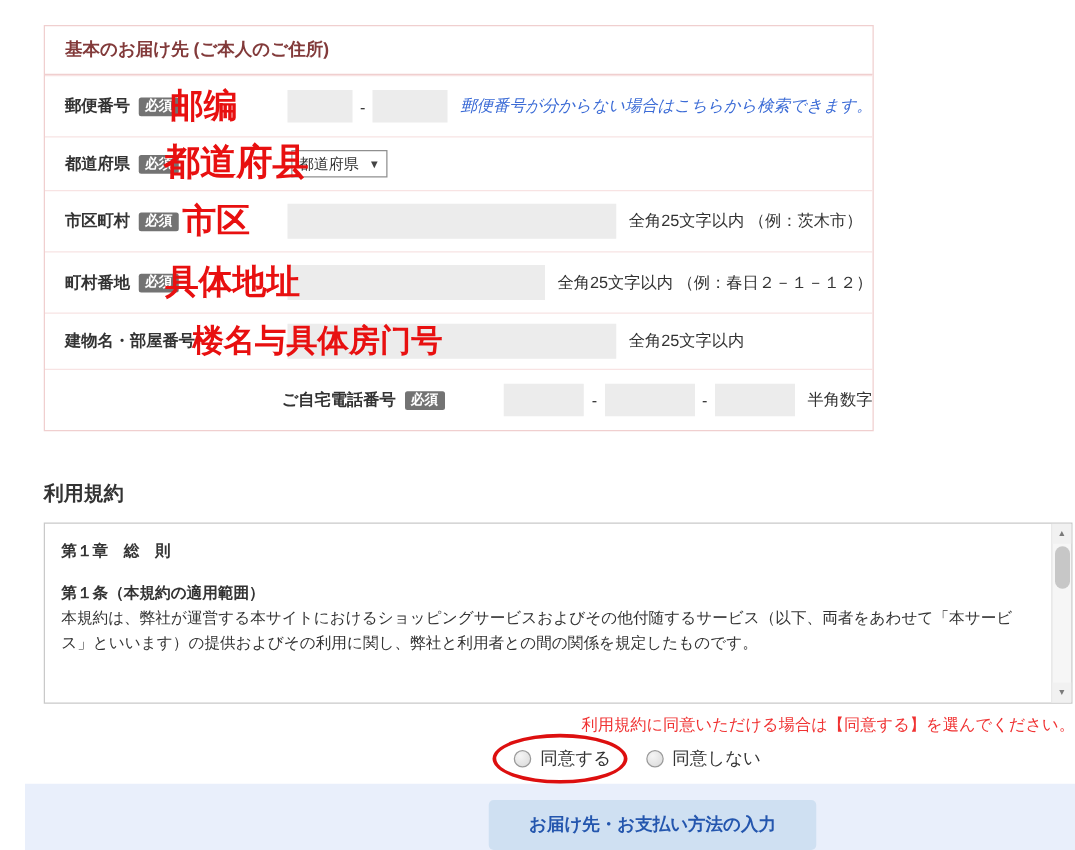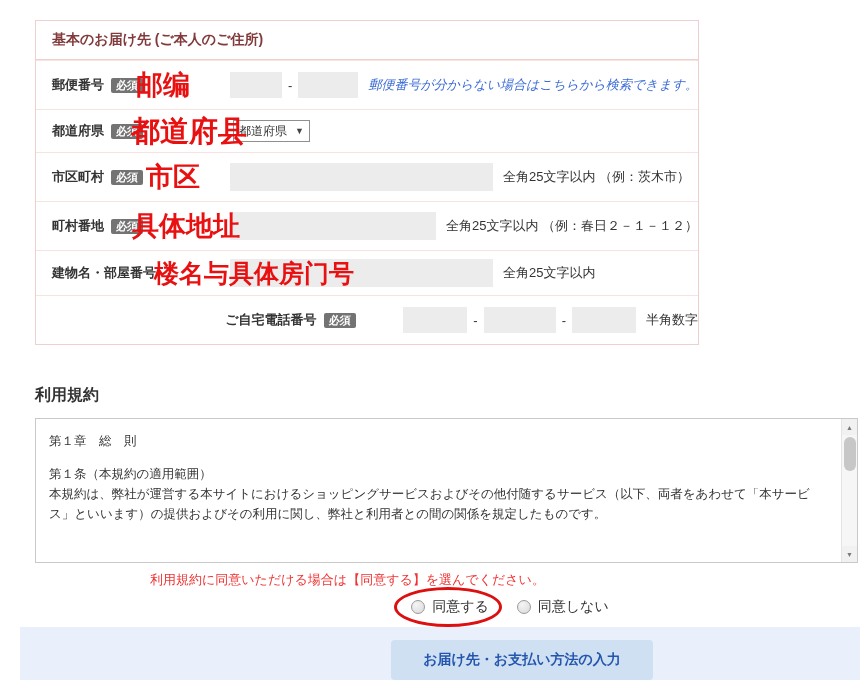--- a/index.html
+++ b/index.html
@@ -28,33 +28,33 @@
   .select-box { display:inline-flex; align-items:center; gap:8px; height:22px; padding:0 5px;
                 border:1px solid #8f8f8f; background:#fff; font-size:12px; color:#333; cursor:pointer; }
   .select-box .caret { font-size:9px; color:#444; }
 
   
   .terms-title { margin:40px 0 0 35px; font-size:16px; font-weight:bold; color:#333; }
   .terms-box { position:relative; margin:12px 0 0 35px; width:823px; height:145px;
                border:1px solid #c9c9c9; background:#fff; overflow:hidden; }
   .terms-content { padding:12px 26px 0 13px; font-size:12.5px; line-height:1.6; color:#333; }
   .terms-content p { margin:0 0 13px; }
-  .terms-content .bold { font-weight:normal; }
+  .terms-content .bold { font-weight:bold; }
   .terms-content .no-gap { margin-bottom:0; }
   .scrollbar { position:absolute; top:0; right:0; width:16px; height:100%;
                background:#f6f6f6; border-left:1px solid #e4e4e4;
                display:flex; flex-direction:column; align-items:center; }
   .sb-btn { width:16px; height:16px; font-size:7px; color:#7a7a7a; background:#f1f1f1;
             display:flex; align-items:center; justify-content:center; cursor:pointer; }
   .sb-track { flex:1; width:16px; position:relative; }
   .sb-thumb { position:absolute; top:2px; left:2px; width:12px; height:34px;
               background:#c7c7c7; border-radius:6px; }
 
   
-  .agree-note { margin-top:8px; padding-left:150px; text-align:left;
+  .agree-note { margin-top:8px; padding-left:150px; text-align:right;
                 font-size:13px; color:#f03232; }
   .agree-row { margin-top:9px; padding-left:160px; text-align:center; font-size:14px; color:#333; }
   .radio-opt { position:relative; display:inline-flex; align-items:center; gap:7px;
                margin:0 12px; cursor:pointer; }
   .radio { width:14px; height:14px; border-radius:50%; border:1px solid #9a9a9a;
            background:radial-gradient(circle at 35% 30%, #f5f5f5, #d9d9d9); }
   .ellipse { position:absolute; left:-17px; right:-13px; top:-11px; bottom:-11px;
              border:3px solid #dd0f0f; border-radius:50%; pointer-events:none; }
 
   

